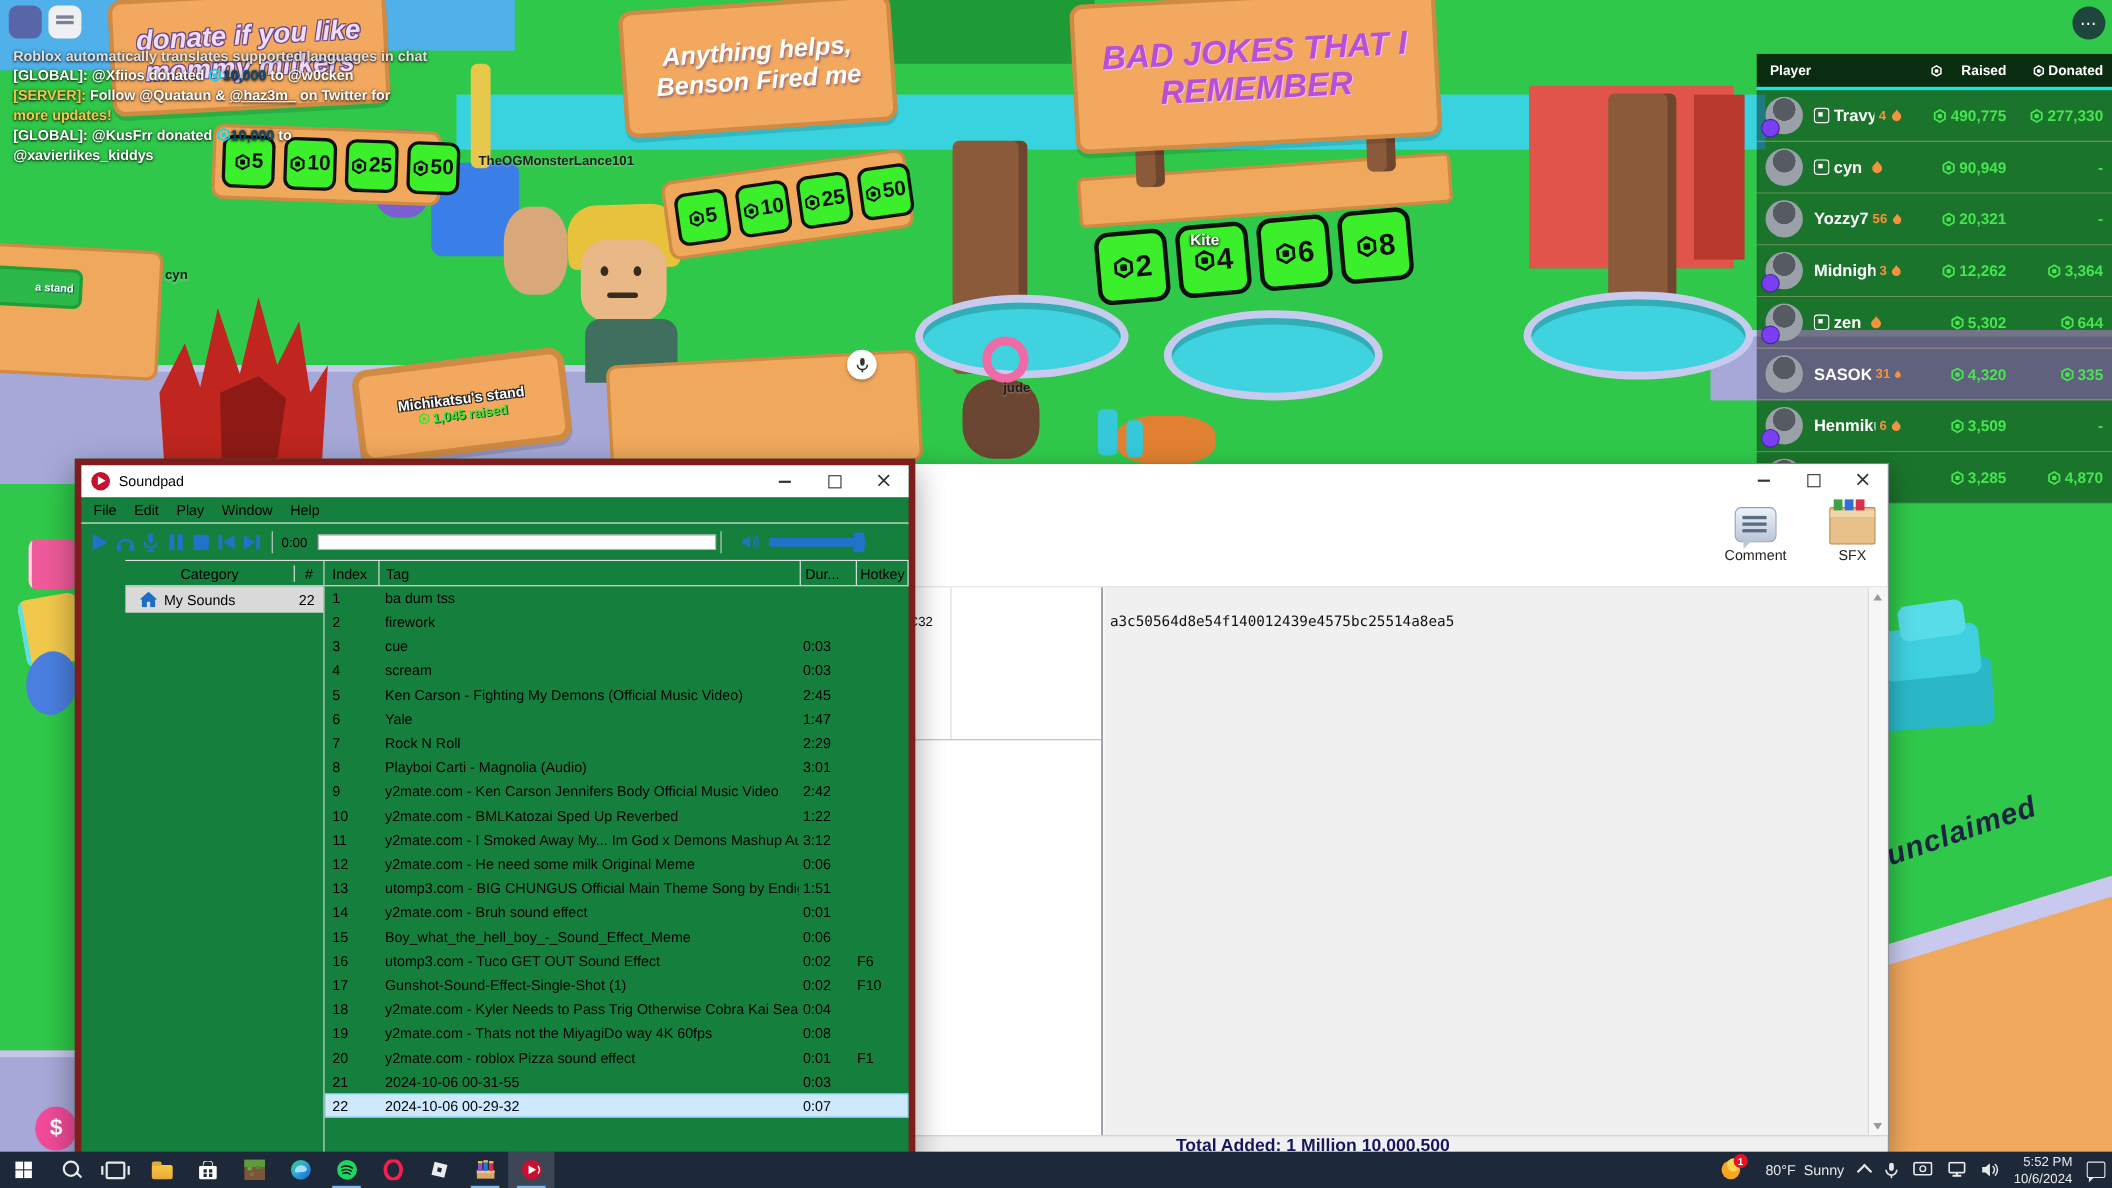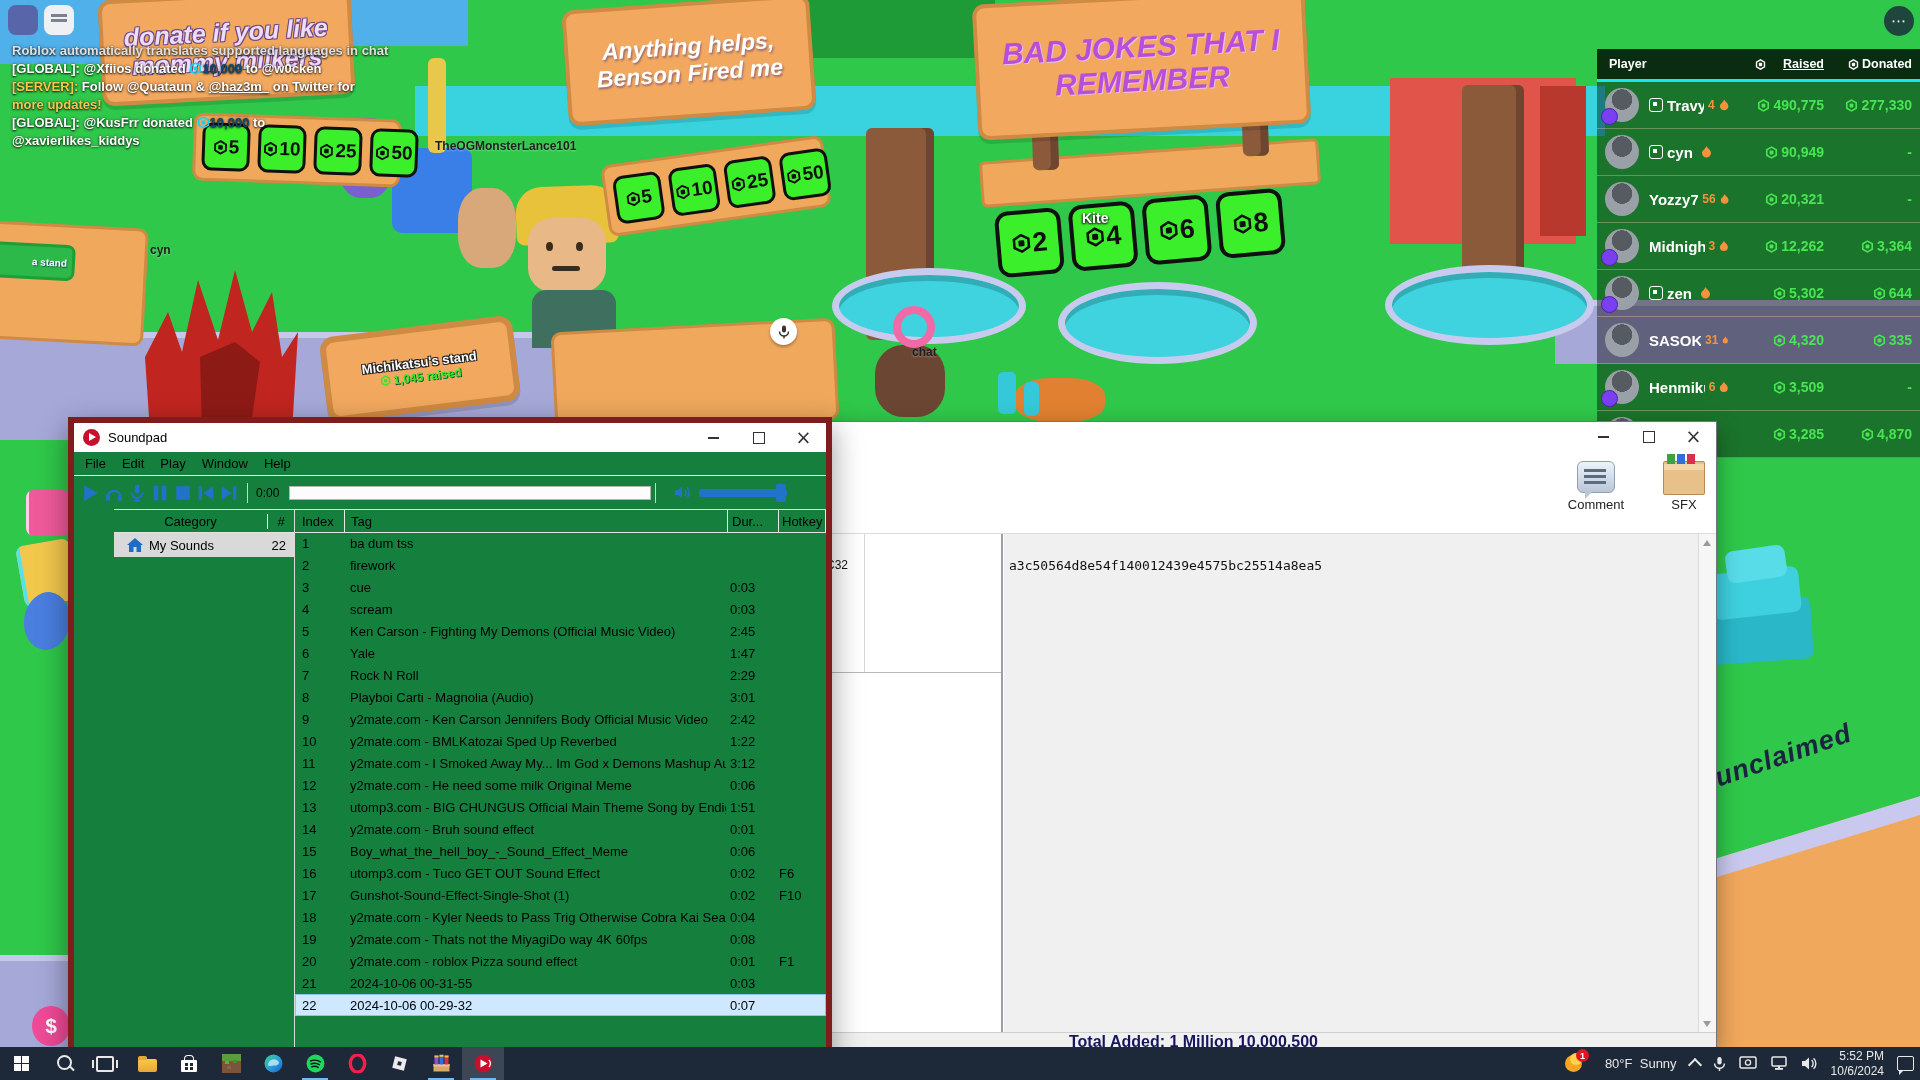--- a/index.html
+++ b/index.html
@@ -39,21 +39,21 @@
         text-shadow:0 1px 2px rgba(0,0,0,.85),0 0 3px rgba(0,0,0,.5);}
   #chat .notice{color:#e0e0e0;}
   #chat .server{color:#f5c84c;}
   #chat .amount{color:#0c4a6e;}
   #chat .wrapline{display:block;}
   .hexi{display:inline-block;vertical-align:-2px;}
   
   #leaderboard{position:absolute;left:1597px;top:49px;width:323px;z-index:5;color:#fff;}
   .lb-head{height:30px;background:rgba(0,0,0,.78);display:flex;align-items:center;font-size:12.5px;font-weight:bold;}
   .lb-head .hp{padding-left:12px;flex:1;}
-  .lb-head .hr{width:95px;display:flex;justify-content:flex-end;align-items:center;gap:17px;text-decoration:underline;}
+  .lb-head .hr{width:95px;display:flex;justify-content:flex-end;align-items:center;gap:17px;}
   .lb-head .hd{width:88px;display:flex;justify-content:flex-end;align-items:center;gap:3px;padding-right:8px;}
   .lb-cyan{height:3px;background:#19e5f0;}
   .lb-row{height:46px;background:rgba(0,0,0,.42);display:flex;align-items:center;border-bottom:1px solid rgba(255,210,160,.35);}
   .lb-avatar{width:34px;height:34px;margin-left:8px;border-radius:50%;flex:0 0 auto;position:relative;
              background:radial-gradient(circle at 50% 34%, #565b62 0 36%, #9aa0a8 37%);}
   .lb-badge{display:none;position:absolute;left:-4px;bottom:-3px;width:15px;height:15px;border-radius:50%;background:#7b3ff2;border:1.5px solid #4b21a8;}
   .lb-badge.show{display:block;}
   .lb-namewrap{flex:1;display:flex;align-items:center;gap:4px;margin-left:10px;min-width:0;}
   .lb-prem{display:none;width:12px;height:12px;border:1.6px solid #fff;border-radius:3px;position:relative;flex:0 0 auto;}
   .lb-prem.show{display:inline-block;}
@@ -354,21 +354,21 @@
         <svg class="hexi" width="11" height="11" viewBox="0 0 24 24">
             <path d="M12 2l8.7 5v10L12 22l-8.7-5V7z" fill="none" stroke="#35e82a" stroke-width="3"></path>
             <rect x="8.4" y="8.4" width="7.2" height="7.2" rx="1.6" fill="#35e82a"></rect>
           </svg>
         <span>1,045 raised</span>
       </span>
     </div>
 
     <div class="g nametag" style="left:435px;top:139px;font-size:12px">TheOGMonsterLance101</div>
     <div class="g nametag" style="left:150px;top:243px;font-size:12px">cyn</div>
-    <div class="g nametag" style="left:912px;top:345px;font-size:12px">chat</div>
+    <div class="g nametag" style="left:912px;top:345px;font-size:12px">jude</div>
     <div class="g micbubble" style="left:770px;top:318px">
       <svg width="12" height="14" viewBox="0 0 12 14">
           <rect x="4" y="0.5" width="4" height="7" rx="2" fill="#333"></rect>
           <path d="M1.5 6.5a4.5 4.5 0 0 0 9 0" fill="none" stroke="#333" stroke-width="1.5"></path>
           <rect x="5.3" y="11" width="1.4" height="2.5" fill="#333"></rect>
         </svg>
     </div>
 
     <div class="g" style="left:1700px;top:600px;width:112px;height:62px;background:#2ab8c8;border-radius:8px;transform:rotate(-4deg)"></div>
     <div class="g" style="left:1712px;top:570px;width:88px;height:46px;background:#3ed0de;border-radius:8px;transform:rotate(-6deg)"></div>

